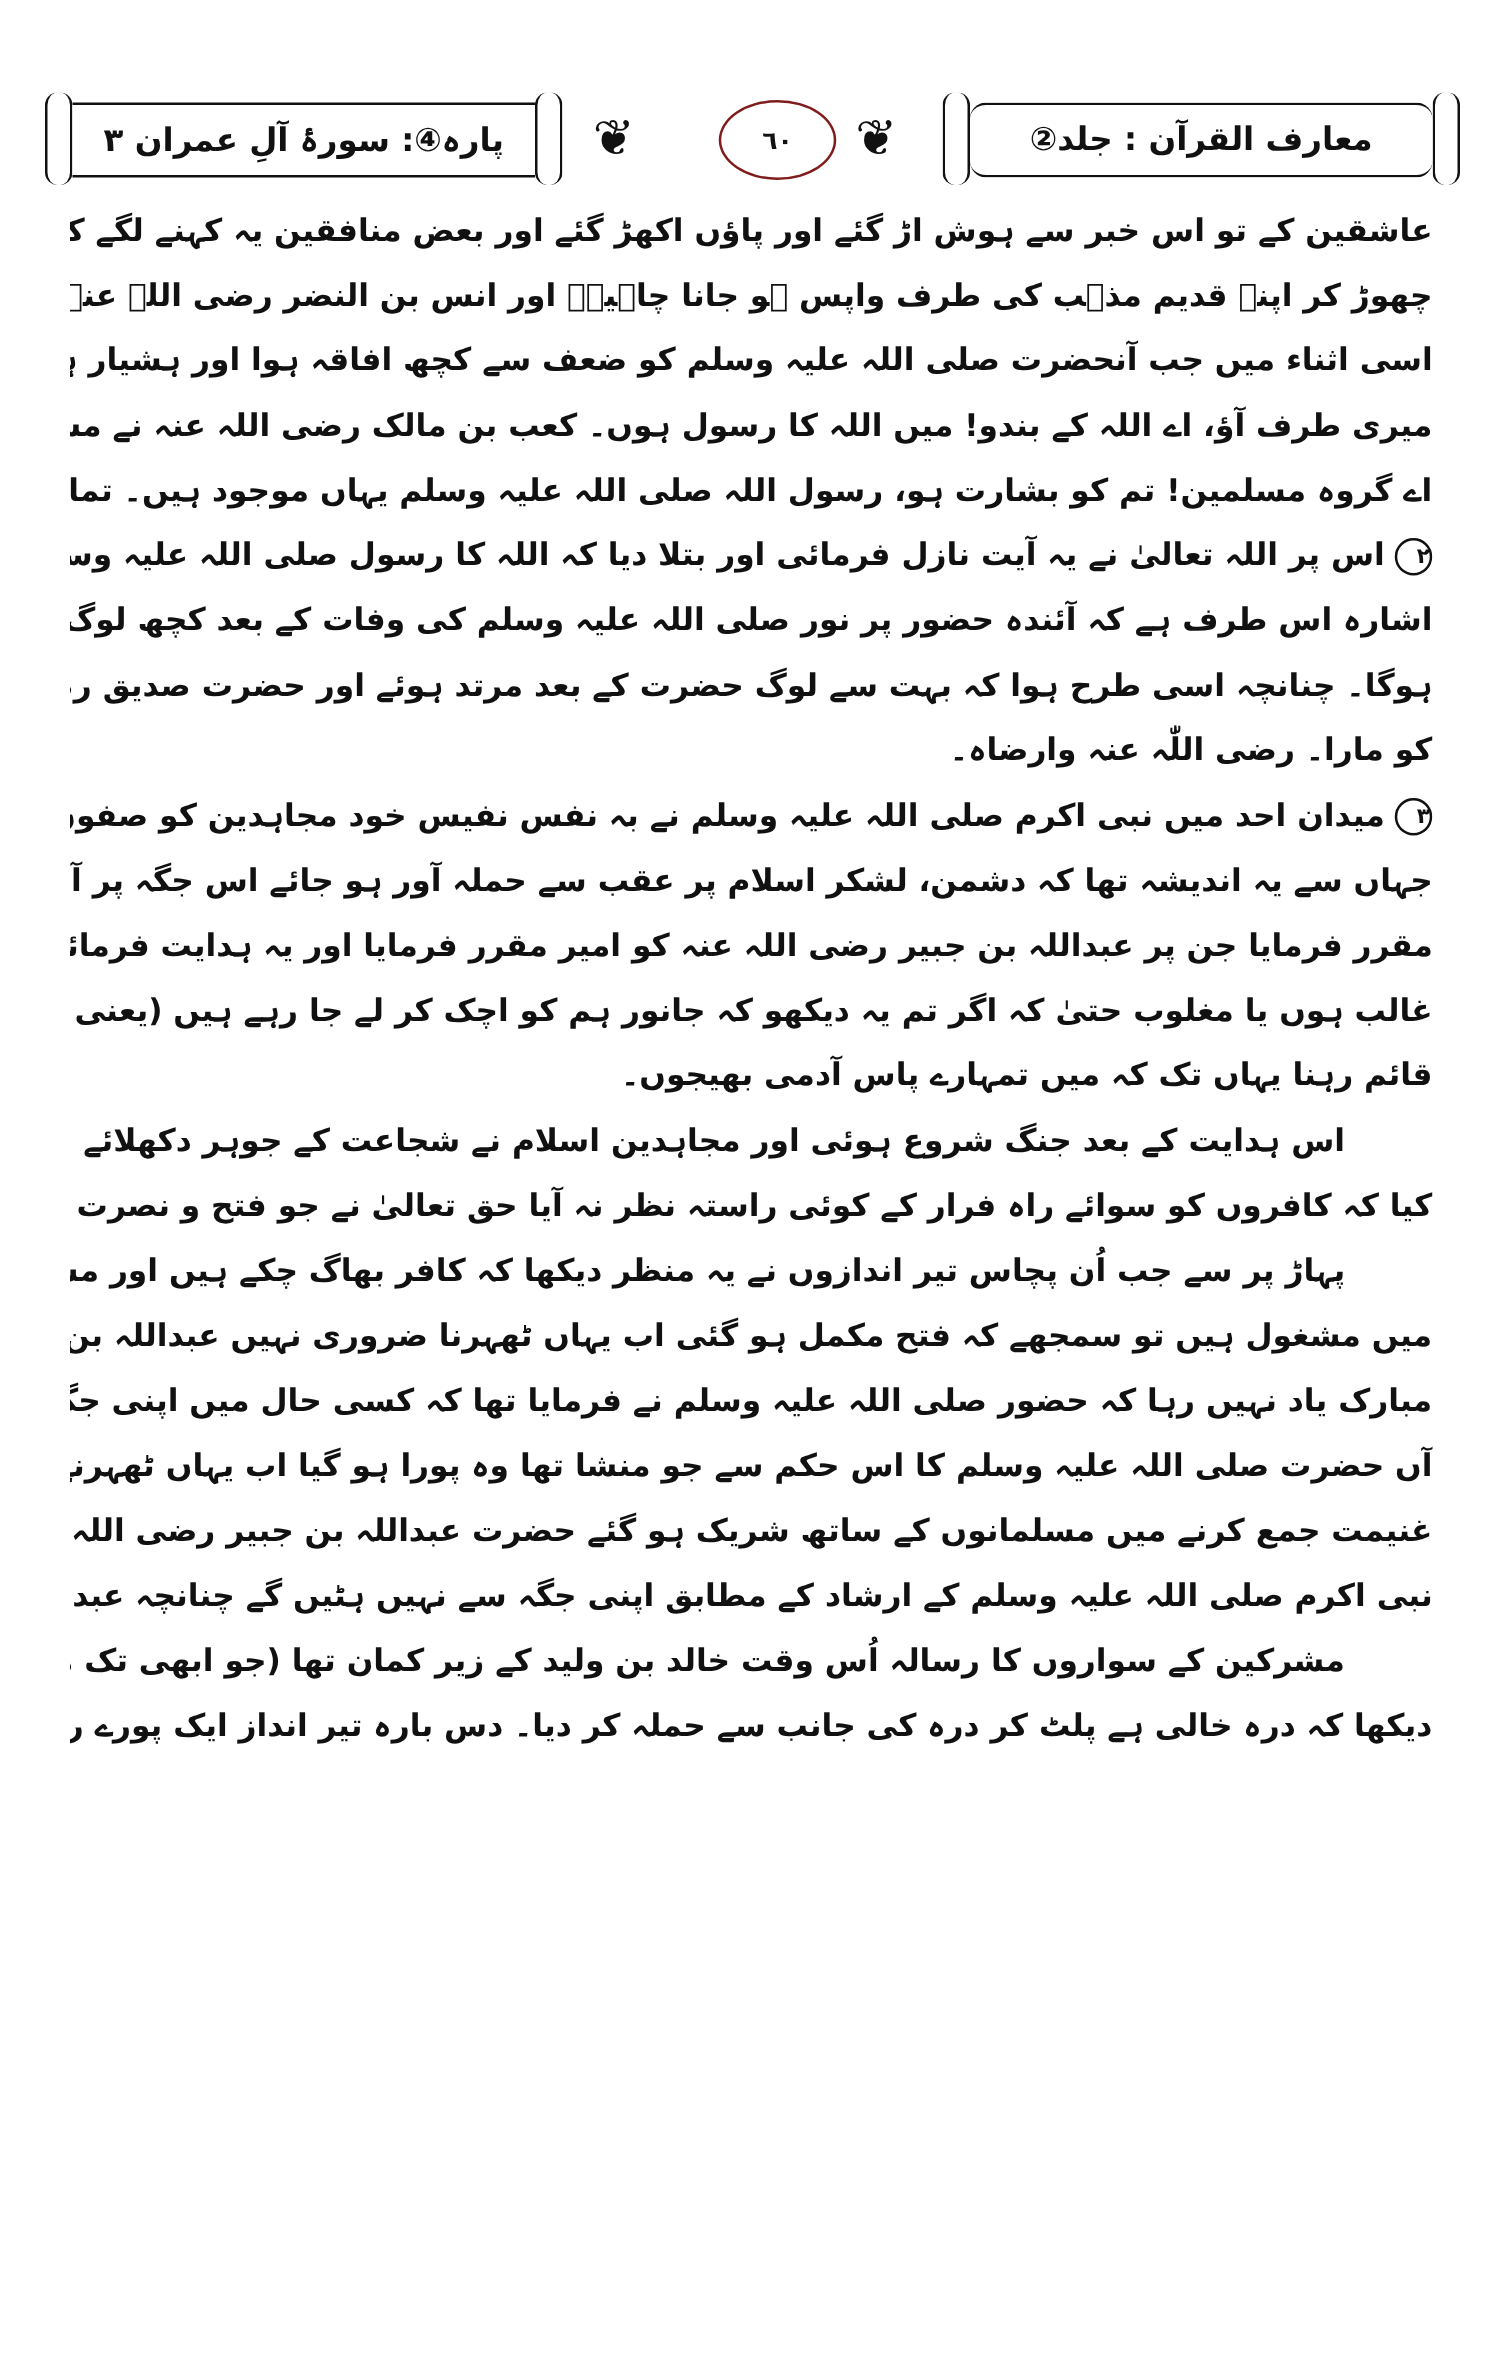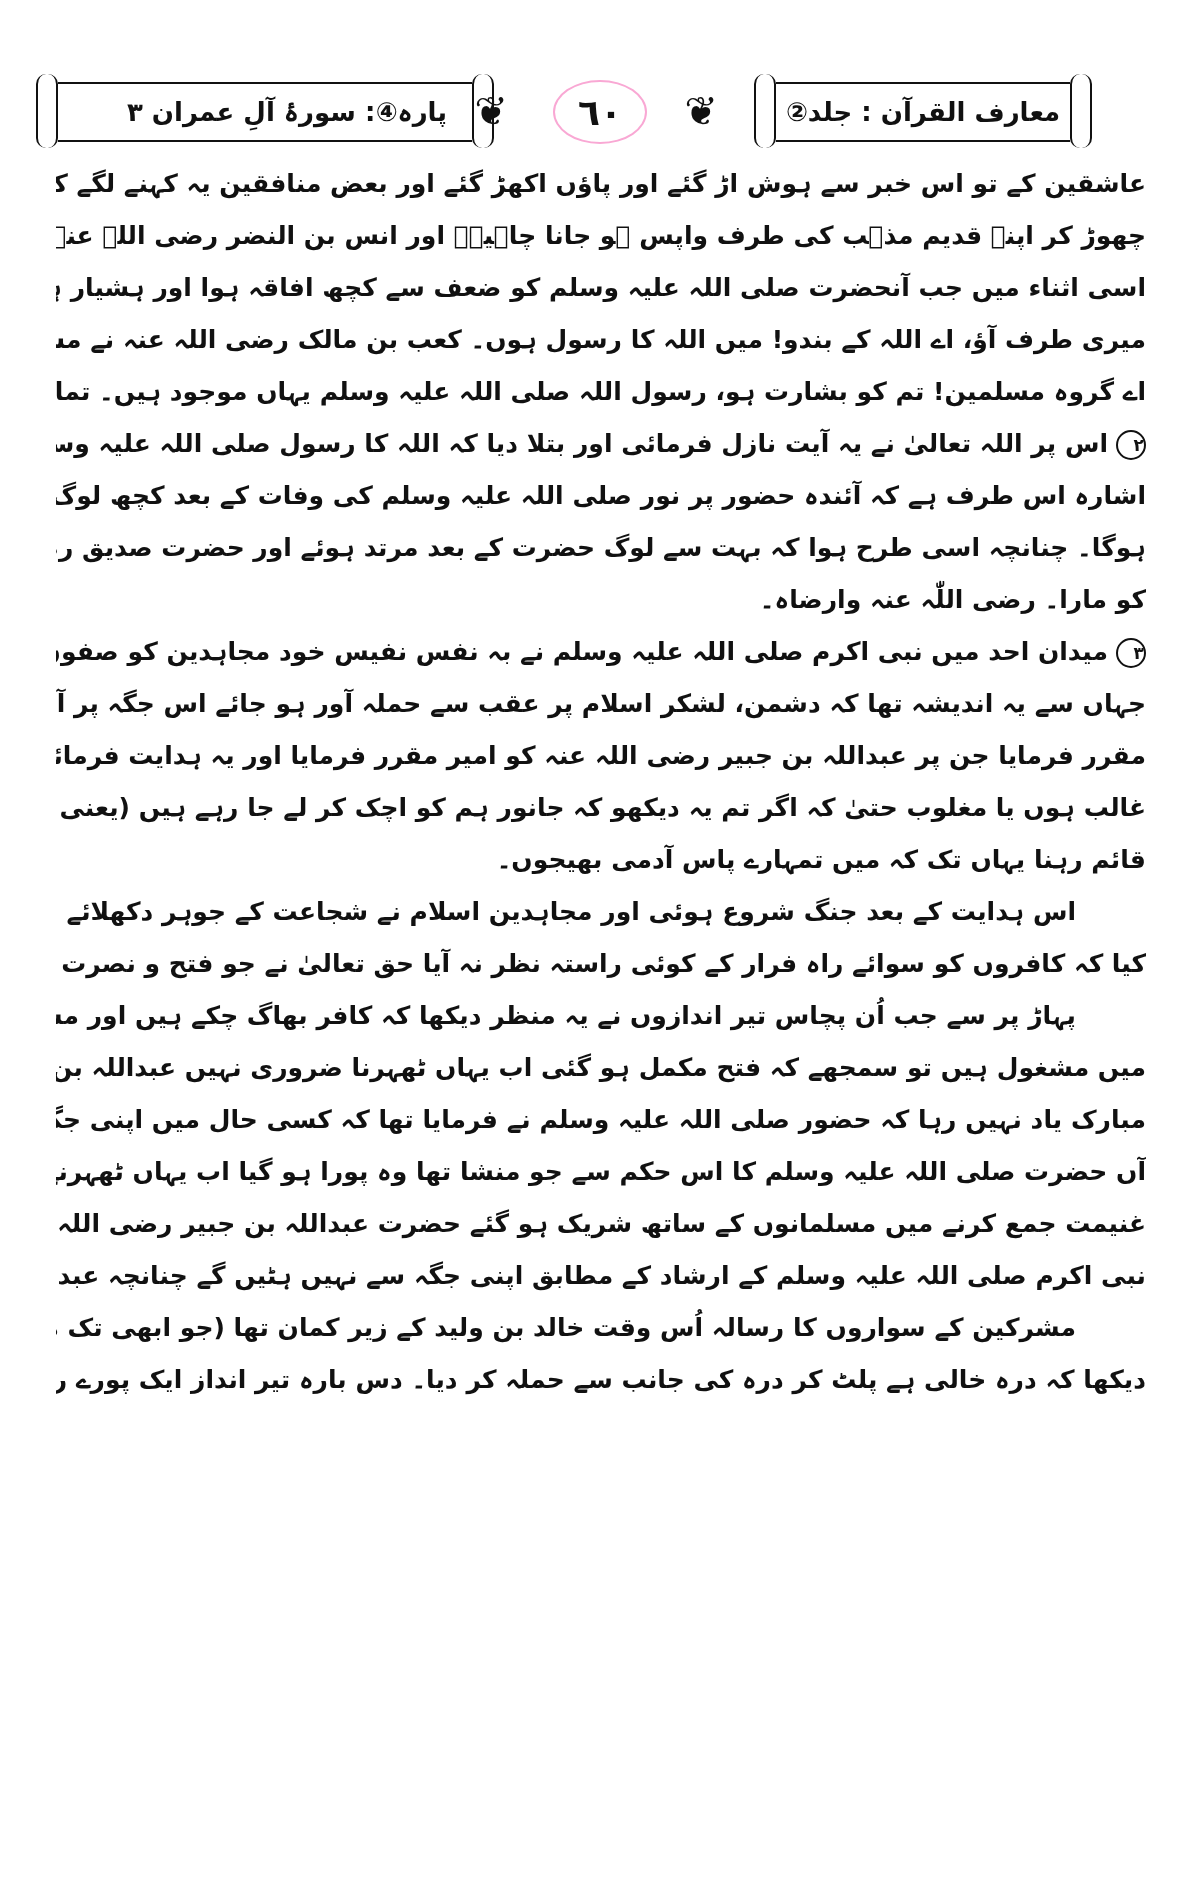--- a/index.html
+++ b/index.html
@@ -5,30 +5,30 @@
   html, body { margin: 0; padding: 0; background: #ffffff; }
   body { width: 1192px; height: 1891px; position: relative; overflow: hidden;
          font-family: "DejaVu Sans", sans-serif; color: #111; }
   .header { position: absolute; left: 0; top: 0; width: 1192px; height: 160px; }
   .frame { position: absolute; top: 82px; height: 56px; border-top: 2px solid #111; border-bottom: 2px solid #111;
            display: flex; align-items: center; justify-content: center; direction: rtl; }
   .frame::before, .frame::after { content: ""; position: absolute; top: -10px; width: 18px; height: 74px;
            border-left: 2px solid #111; border-right: 2px solid #111; border-radius: 10px; }
   .frame::before { left: -22px; }
   .frame::after { right: -22px; }
-  .frame-left { left: 58px; width: 370px; padding-left: 44px; }
-  .frame-right { left: 776px; width: 294px; }
+  .frame-left { left: 58px; width: 370px; }
+  .frame-right { left: 776px; width: 370px; border-radius: 13px; }
   .frame-text { font-size: 26px; font-weight: bold; white-space: nowrap; }
   .orn { position: absolute; top: 82px; width: 82px; height: 58px; display: flex; align-items: center; justify-content: center;
          font-size: 40px; color: #111; line-height: 1; }
   .orn-l { left: 450px; }
   .orn-r { left: 660px; }
-  .medallion { position: absolute; left: 553px; top: 80px; width: 90px; height: 60px; border: 2px solid #f9a8d4;
+  .medallion { position: absolute; left: 575px; top: 80px; width: 90px; height: 60px; border: 2px solid #7f1d1d;
                border-radius: 50%; display: flex; align-items: center; justify-content: center;
-               font-size: 36px; font-weight: bold; background: #fff; }
+               font-size: 20px; font-weight: bold; background: #fff; }
   .body { position: absolute; left: 56px; top: 158px; width: 1090px; direction: rtl; }
   .line { height: 52px; line-height: 52px; font-size: 25px; font-weight: bold; white-space: nowrap;
           text-align: justify; text-align-last: justify; overflow: hidden; }
   .line.last { text-align-last: right; }
   .line.indent { padding-right: 70px; }
   .num { display: inline-block; width: 26px; height: 26px; border: 2px solid #111; border-radius: 50%;
          font-size: 17px; line-height: 26px; text-align: center; margin-left: 8px; vertical-align: middle; }
 </style>
 </head>
 <body>

